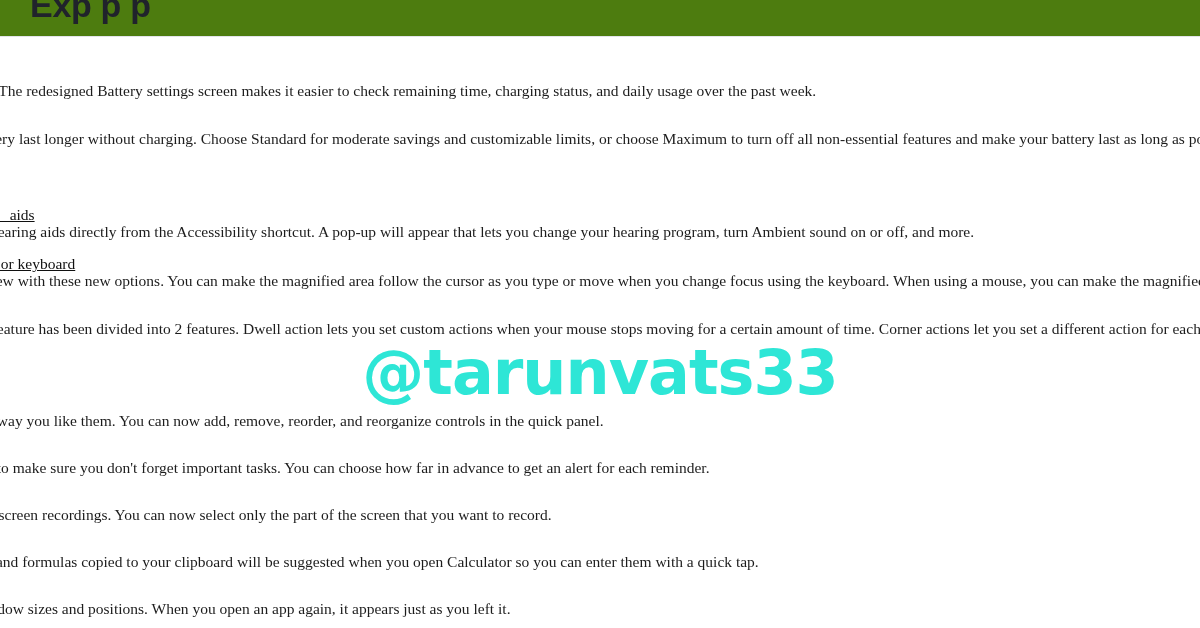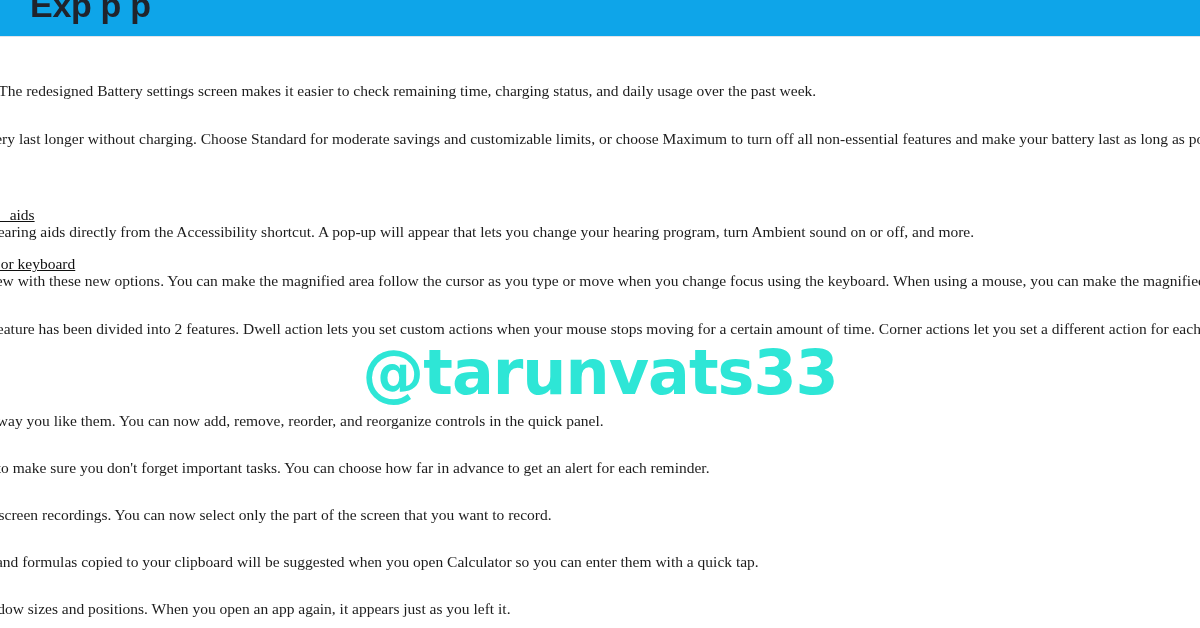--- a/index.html
+++ b/index.html
@@ -16,21 +16,21 @@
     position: relative;
   }
 
   
   .header-bar {
     position: absolute;
     left: 0;
     top: 0;
     width: 1200px;
     height: 36px;
-    background: #0ea5e9;
+    background: #4d7c0f;
     border-bottom: 1px solid #e2e4ea;
     overflow: hidden;
     text-align: right;
   }
   .header-title {
     position: absolute;
     left: 30px;
     top: -14px;
     font-family: "Liberation Sans", sans-serif;
     font-weight: bold;

